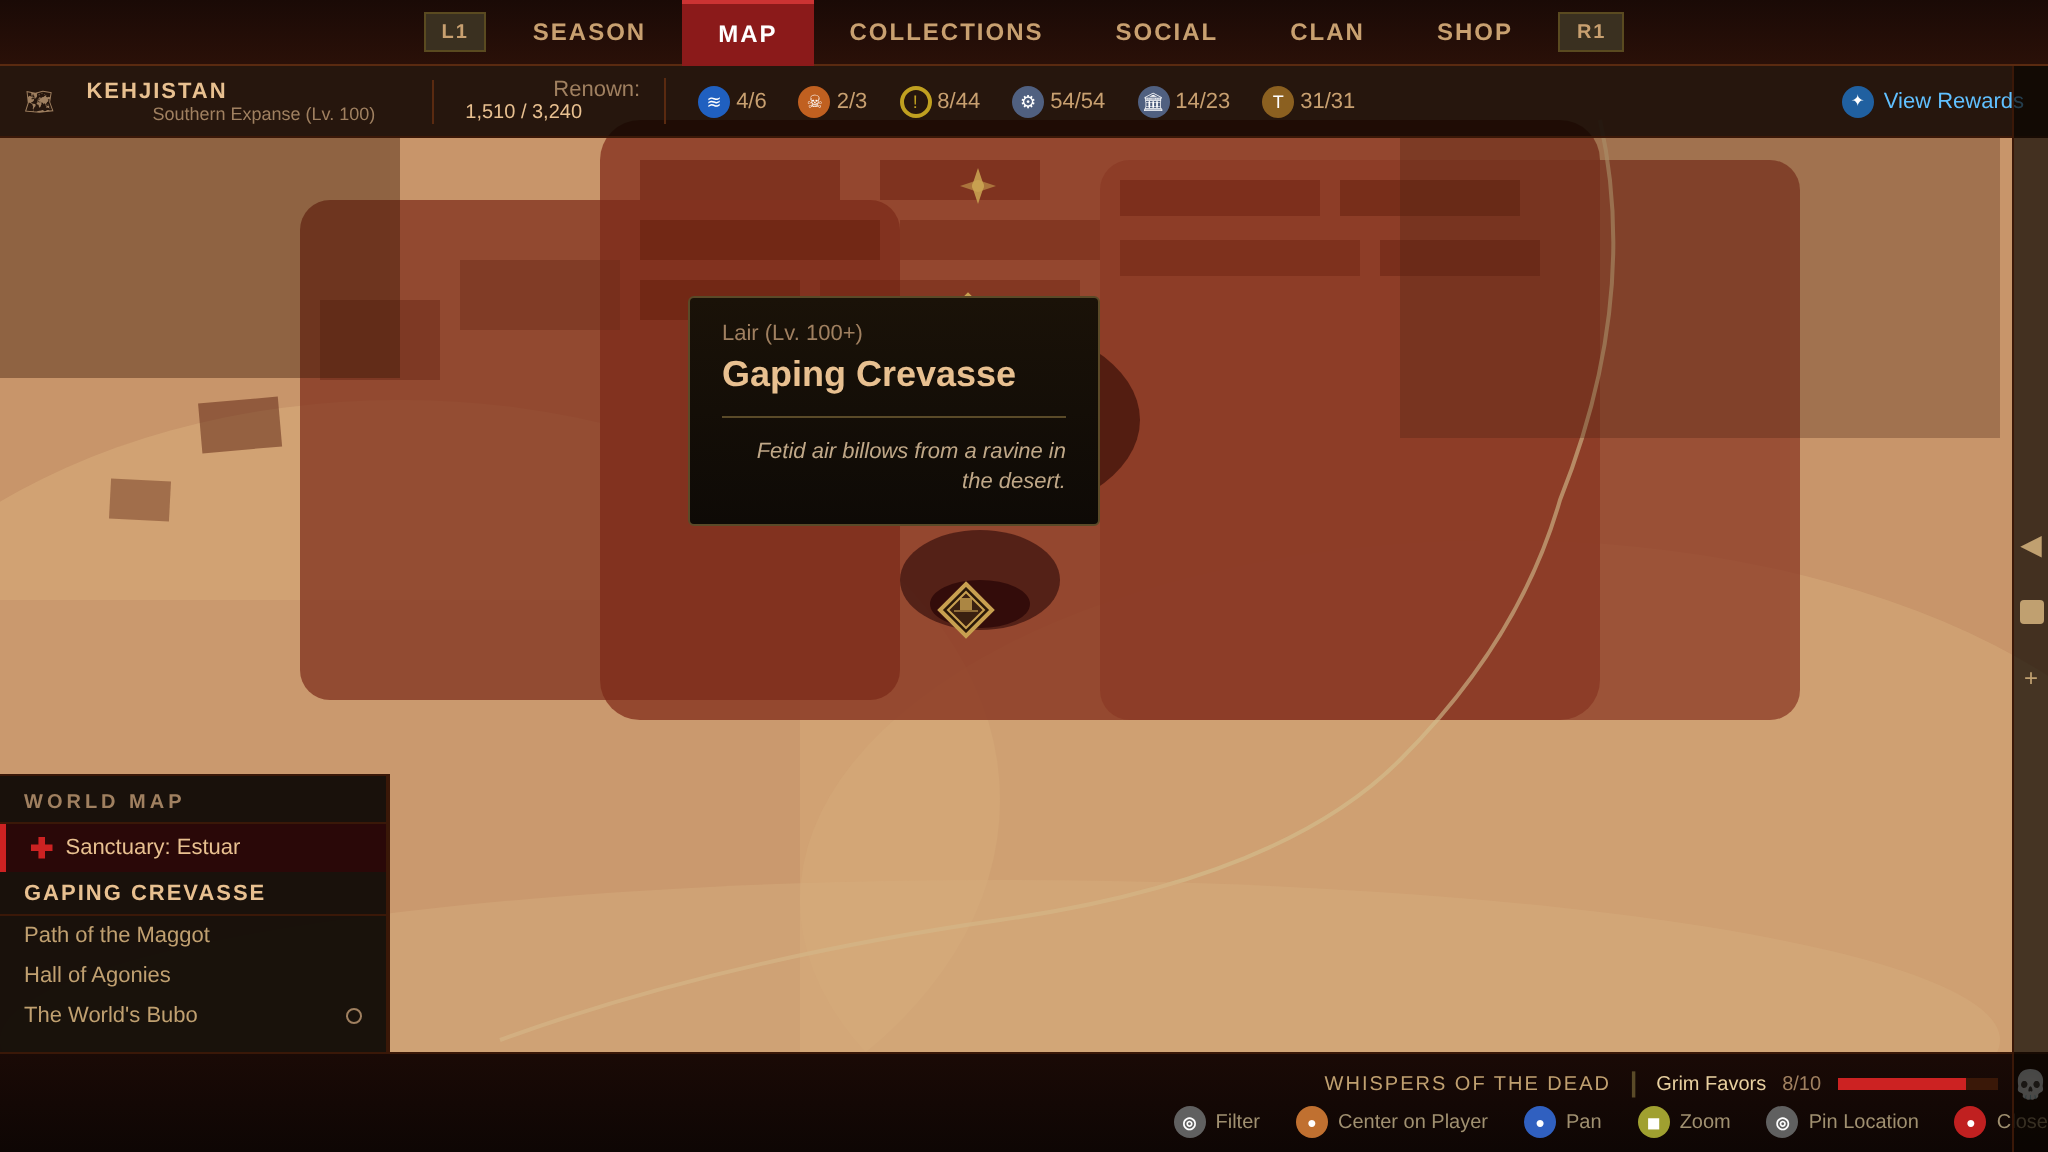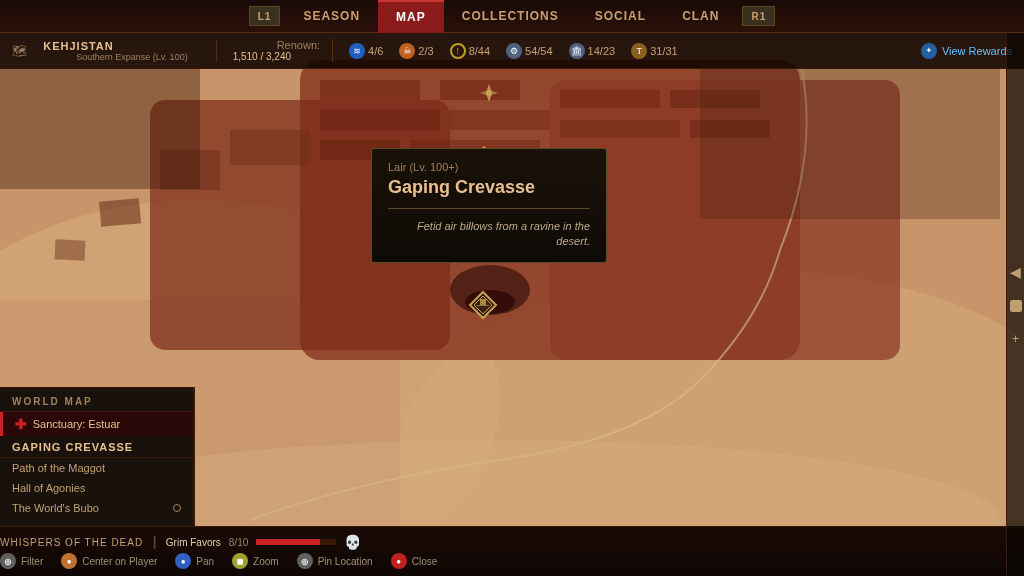--- a/index.html
+++ b/index.html
@@ -168,22 +168,22 @@
       align-items: center;
       justify-content: center;
       font-size: 8px;
       color: white;
     }
 
     
     #location-card {
       position: absolute;
       top: 148px;
-      left: 371px;
-      width: 236px;
+      left: 344px;
+      width: 206px;
       background: linear-gradient(to bottom, #1a1208, #0e0a06);
       border: 1px solid #5a4a28;
       border-radius: 3px;
       padding: 12px 16px;
       z-index: 200;
     }
 
     .card-subtitle {
       color: #a08060;
       font-size: 11px;
@@ -287,21 +287,21 @@
     #bottom-bar {
       position: absolute;
       bottom: 0; left: 0;
       width: 1024px;
       height: 50px;
       background: linear-gradient(to bottom, #1a0a06, #0e0604);
       border-top: 1px solid #3a1808;
       z-index: 100;
       display: flex;
       flex-direction: column;
-      align-items: flex-start;
+      align-items: flex-end;
       justify-content: center;
       gap: 3px;
     }
 
     .quest-bar {
       display: flex;
       align-items: center;
       gap: 8px;
       font-size: 11px;
     }
@@ -454,20 +454,21 @@
   </svg>
 </div>
 
 <div id="top-nav">
   <div class="nav-tab lb">L1</div>
   <div class="nav-tab">SEASON</div>
   <div class="nav-tab active">MAP</div>
   <div class="nav-tab">COLLECTIONS</div>
   <div class="nav-tab">SOCIAL</div>
   <div class="nav-tab">CLAN</div>
+  <div class="nav-tab">SHOP</div>
   <div class="nav-tab rb">R1</div>
 </div>
 
 <div id="header-bar">
   <span style="color:#a08060; font-size:12px;">🗺</span>
   <div class="header-region">
     <span class="region-name">KEHJISTAN</span>
     <span class="region-sub">Southern Expanse (Lv. 100)</span>
   </div>
   <div class="header-renown">

